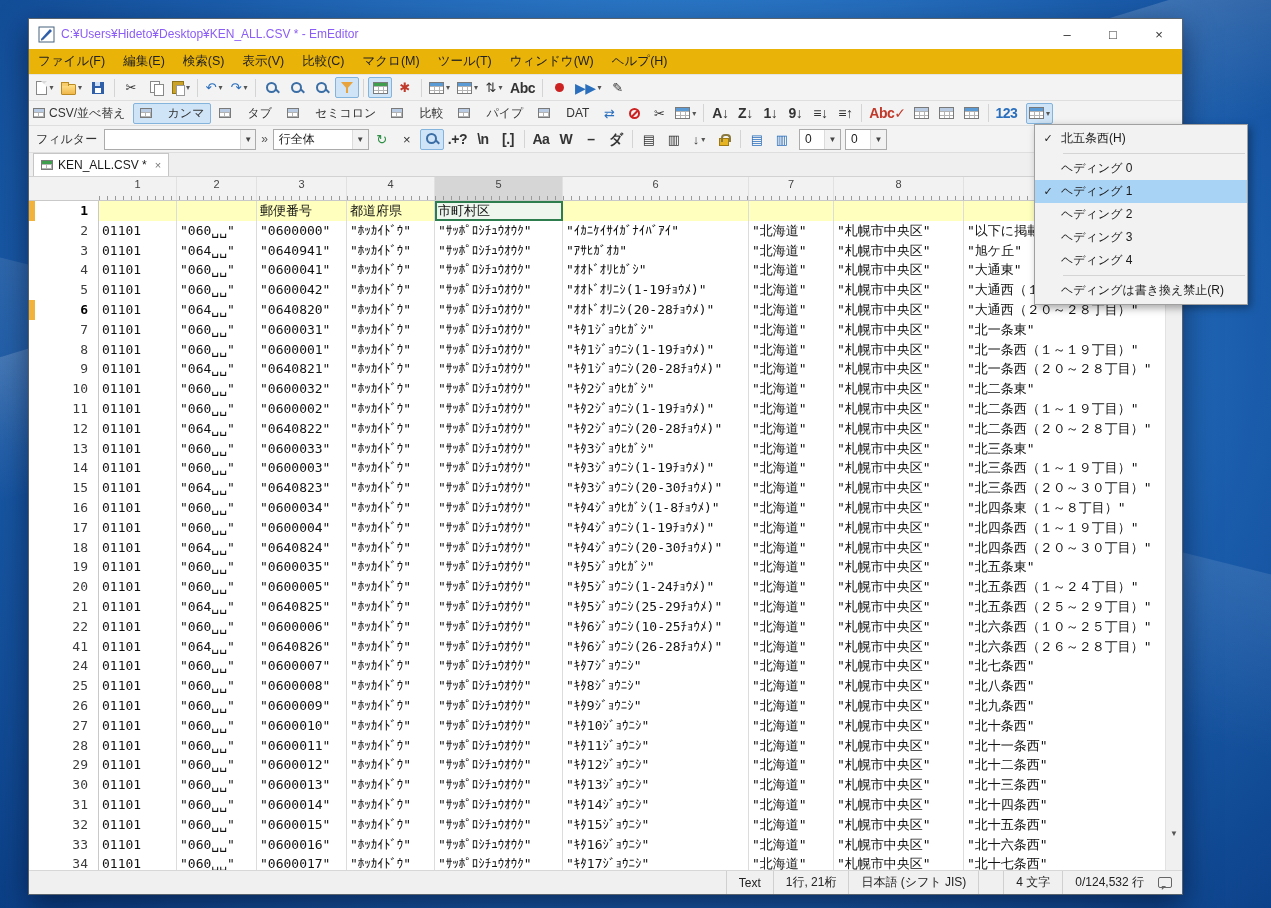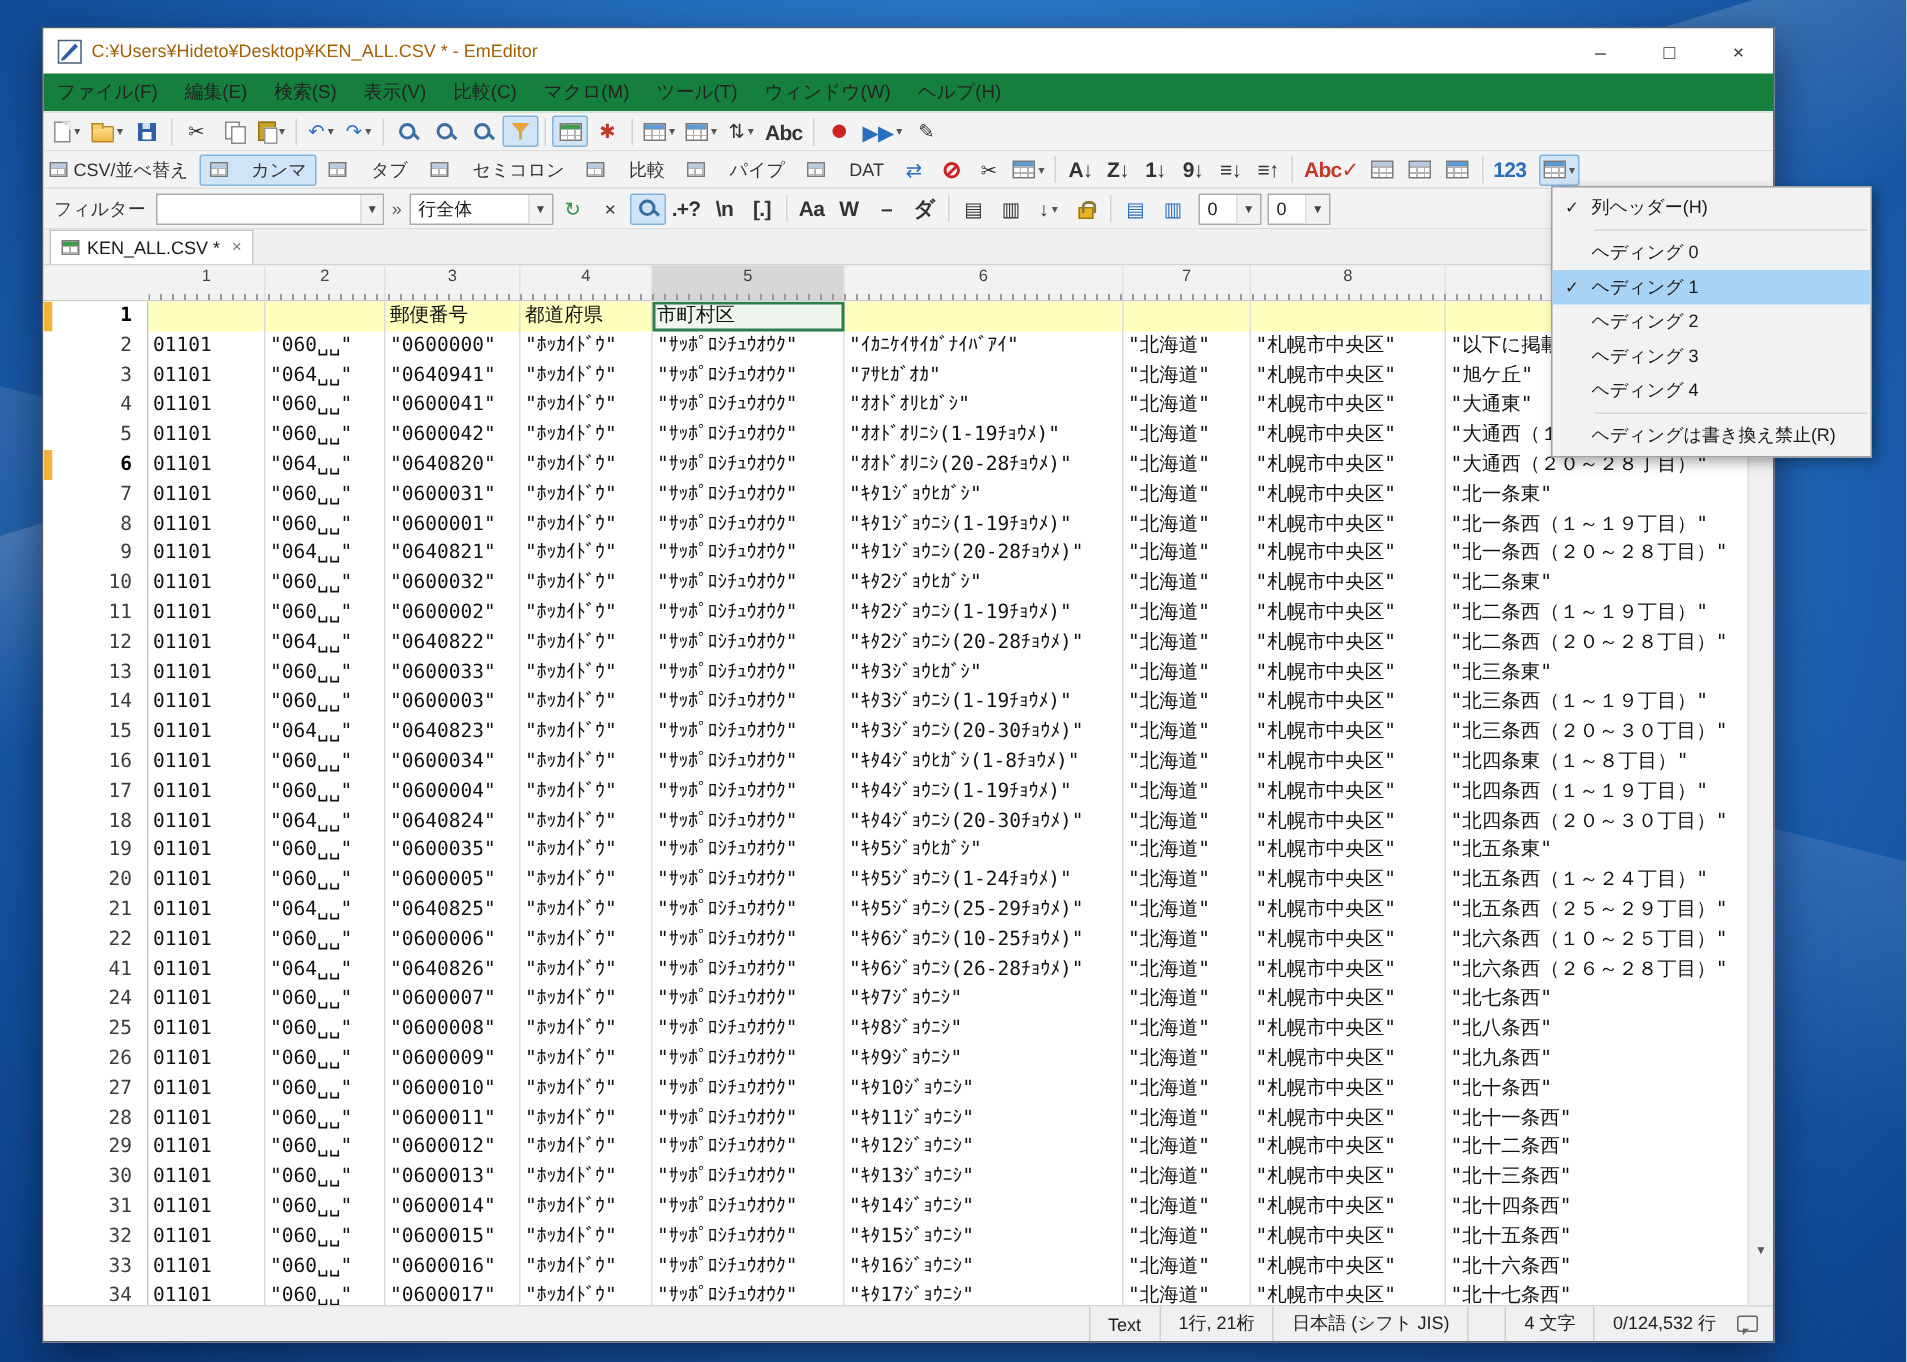--- a/index.html
+++ b/index.html
@@ -11,26 +11,26 @@
     background:radial-gradient(ellipse at 52% 38%,#4aa3e8 0%,#2f7fd0 34%,#1a5cab 64%,#0b3f86 100%);}
   .beam{position:absolute;pointer-events:none}
   .b1{left:-12%;top:16%;width:135%;height:140px;background:linear-gradient(rgba(255,255,255,.16),rgba(255,255,255,0));transform:rotate(-17deg)}
   .b2{left:-12%;top:48%;width:135%;height:180px;background:linear-gradient(rgba(255,255,255,.10),rgba(255,255,255,0));transform:rotate(14deg)}
 
   
   .window{position:absolute;left:28px;top:18px;width:1155px;height:877px;background:#fff;
     border:1px solid #58636e;box-shadow:0 10px 28px rgba(0,0,20,.5);display:flex;flex-direction:column}
   .titlebar{height:30px;display:flex;align-items:center;background:#fff;flex:0 0 30px}
   .app-icon{width:17px;height:17px;margin:0 6px 0 9px;flex:0 0 auto}
-  .title-text{font-size:12px;color:#a16207;white-space:nowrap}
+  .title-text{font-size:12px;color:#8b5cf6;white-space:nowrap}
   .caption{margin-left:auto;display:flex;height:100%}
   .cap{width:46px;height:100%;display:flex;align-items:center;justify-content:center;font-size:13px;color:#333}
 
   
-  .menubar{height:26px;flex:0 0 26px;display:flex;align-items:center;background:#15803d;border-bottom:1px solid #e4e4e4;font-size:12.5px}
+  .menubar{height:26px;flex:0 0 26px;display:flex;align-items:center;background:#eab308;border-bottom:1px solid #e4e4e4;font-size:12.5px}
   .menu-item{padding:0 9px;height:100%;display:flex;align-items:center;color:#222}
 
   
   .toolbar{display:flex;align-items:center;background:#f3f3f3;border-bottom:1px solid #dedede;padding:0 4px;gap:1px}
   .tb1{height:26px;flex:0 0 26px}
   .tb2{height:25px;flex:0 0 25px}
   .tb3{height:27px;flex:0 0 27px}
   .tb{height:21px;min-width:24px;padding:0 2px;display:inline-flex;align-items:center;justify-content:center;
       border:1px solid transparent;border-radius:2px;font-size:13px;color:#333;flex:0 0 auto}
   .tb.active{background:var(--active-button-bg,#cfe4f7);border-color:var(--active-button-border,#84b4dc)}
@@ -899,21 +899,21 @@
           <span class="sb-seg">4 文字</span>
           <span class="sb-seg">0/124,532 行</span>
         </span>
       <span class="sb-icon"></span>
     </div>
   </div>
 
   <div class="popup" id="popup-menu">
       <div class="mitem">
         <span class="mcheck">✓</span>
-        <span class="mlabel">列ヘッダー(H)</span>
+        <span class="mlabel">北五条西(H)</span>
       </div>
       <div class="msep"></div>
       <div class="mitem">
         <span class="mcheck"></span>
         <span class="mlabel">ヘディング 0</span>
       </div>
       <div class="mitem hl">
         <span class="mcheck">✓</span>
         <span class="mlabel">ヘディング 1</span>
       </div>

